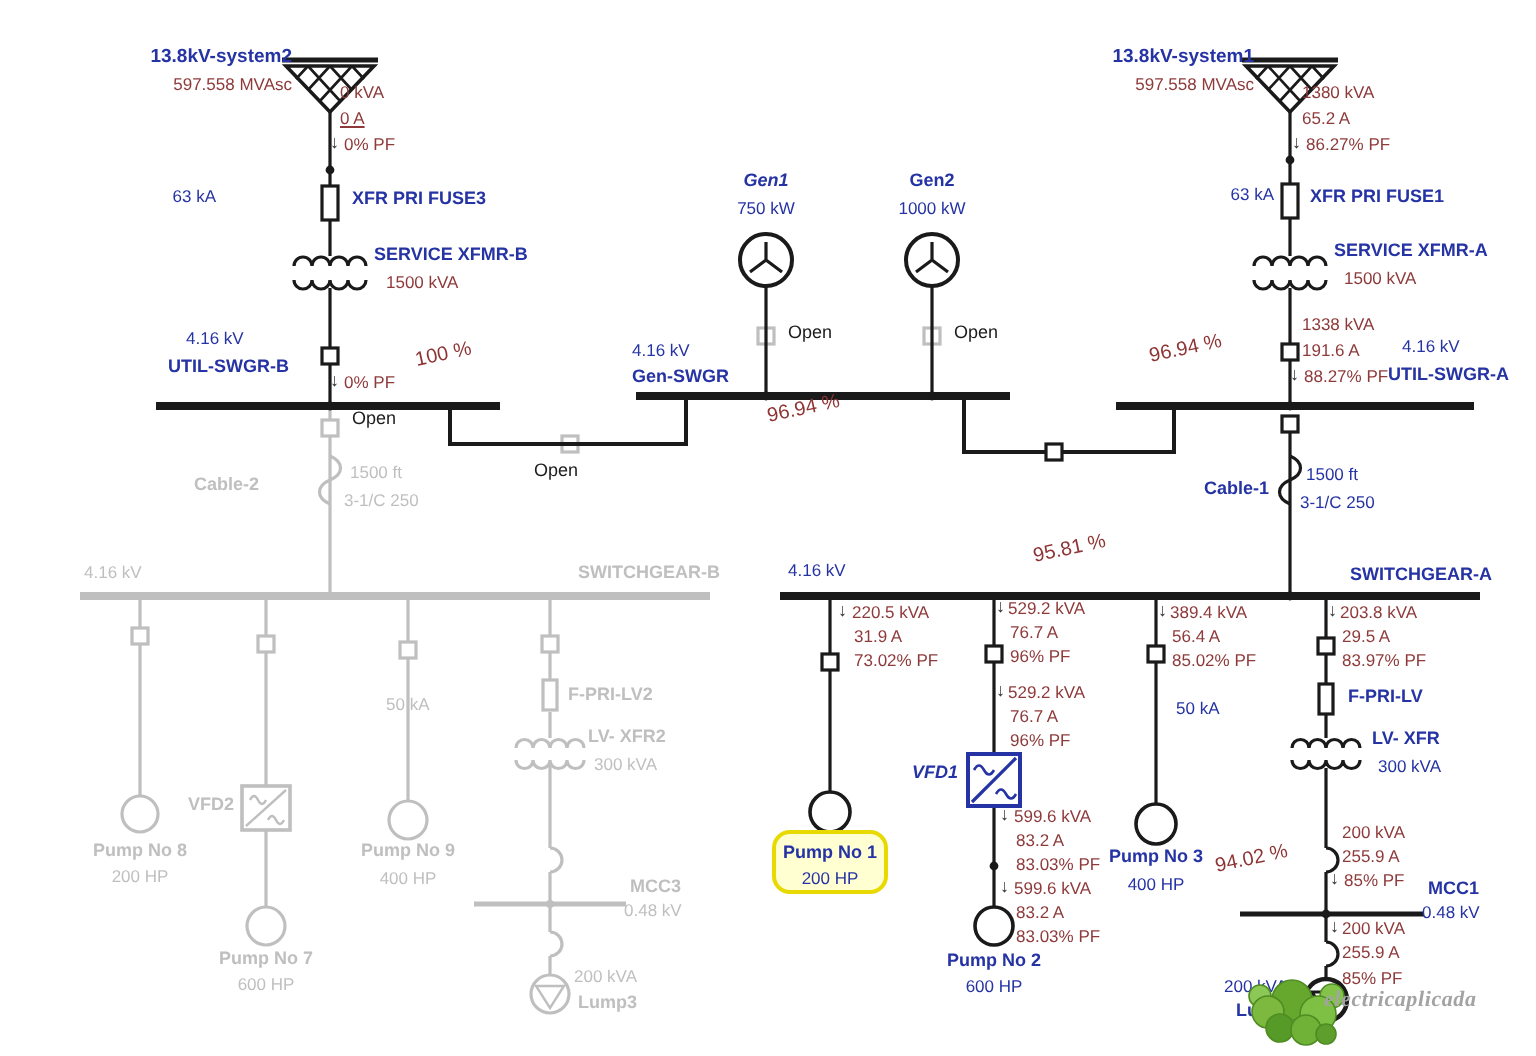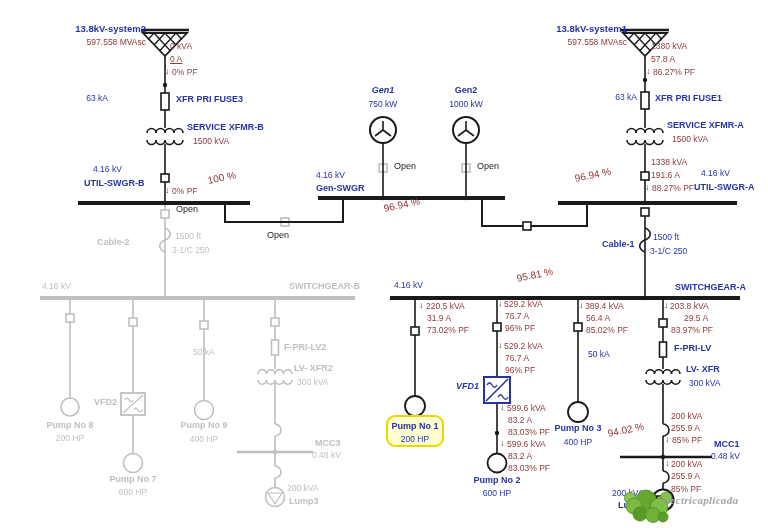--- a/index.html
+++ b/index.html
@@ -183,21 +183,21 @@
 <div class="L bb c" style="left:353px;top:86px;font-style:italic;">Gen1</div>
 <div class="L b c" style="left:353px;top:100px;">750 kW</div>
 <div class="L k" style="left:394px;top:162px;">Open</div>
 <div class="L bb c" style="left:436px;top:86px;">Gen2</div>
 <div class="L b c" style="left:436px;top:100px;">1000 kW</div>
 <div class="L k" style="left:477px;top:162px;">Open</div>
 
 <div class="L bb sys r" style="left:547px;top:24px;width:80px;">13.8kV-system1</div>
 <div class="L v r" style="left:541px;top:38px;width:86px;">597.558 MVAsc</div>
 <div class="L v" style="left:651px;top:42px;">1380 kVA</div>
-<div class="L v" style="left:651px;top:55px;">57.8 A</div>
+<div class="L v" style="left:651px;top:55px;">65.2 A</div>
 <div class="L a" style="left:646px;top:67px;">↓</div>
 <div class="L v" style="left:653px;top:68px;">86.27% PF</div>
 <div class="L b r" style="left:605px;top:93px;width:32px;">63 kA</div>
 <div class="L bb" style="left:655px;top:94px;">XFR PRI FUSE1</div>
 <div class="L bb" style="left:667px;top:121px;">SERVICE XFMR-A</div>
 <div class="L v" style="left:672px;top:135px;">1500 kVA</div>
 <div class="L v" style="left:651px;top:158px;">1338 kVA</div>
 <div class="L v" style="left:651px;top:171px;">191.6 A</div>
 <div class="L a" style="left:645px;top:183px;">↓</div>
 <div class="L v" style="left:652px;top:184px;">88.27% PF</div>
@@ -244,21 +244,21 @@
 <div class="L a" style="left:579px;top:301px;">↓</div>
 <div class="L v" style="left:585px;top:302px;">389.4 kVA</div>
 <div class="L v" style="left:586px;top:314px;">56.4 A</div>
 <div class="L v" style="left:586px;top:326px;">85.02% PF</div>
 <div class="L b" style="left:588px;top:350px;">50 kA</div>
 <div class="L bb c" style="left:548px;top:424px;">Pump No 3</div>
 <div class="L b c" style="left:548px;top:438px;">400 HP</div>
 
 <div class="L a" style="left:664px;top:301px;">↓</div>
 <div class="L v" style="left:670px;top:302px;">203.8 kVA</div>
-<div class="L v" style="left:671px;top:314px;margin-left:13px;">29.5 A</div>
+<div class="L v" style="left:671px;top:314px;">29.5 A</div>
 <div class="L v" style="left:671px;top:326px;">83.97% PF</div>
 <div class="L bb" style="left:674px;top:344px;">F-PRI-LV</div>
 <div class="L bb" style="left:686px;top:365px;">LV- XFR</div>
 <div class="L b" style="left:689px;top:379px;">300 kVA</div>
 <div class="L v" style="left:671px;top:412px;">200 kVA</div>
 <div class="L v" style="left:671px;top:424px;">255.9 A</div>
 <div class="L a" style="left:665px;top:435px;">↓</div>
 <div class="L v" style="left:672px;top:436px;">85% PF</div>
 <div class="L pct" style="left:608px;top:429px;">94.02 %</div>
 <div class="L bb" style="left:714px;top:440px;">MCC1</div>

